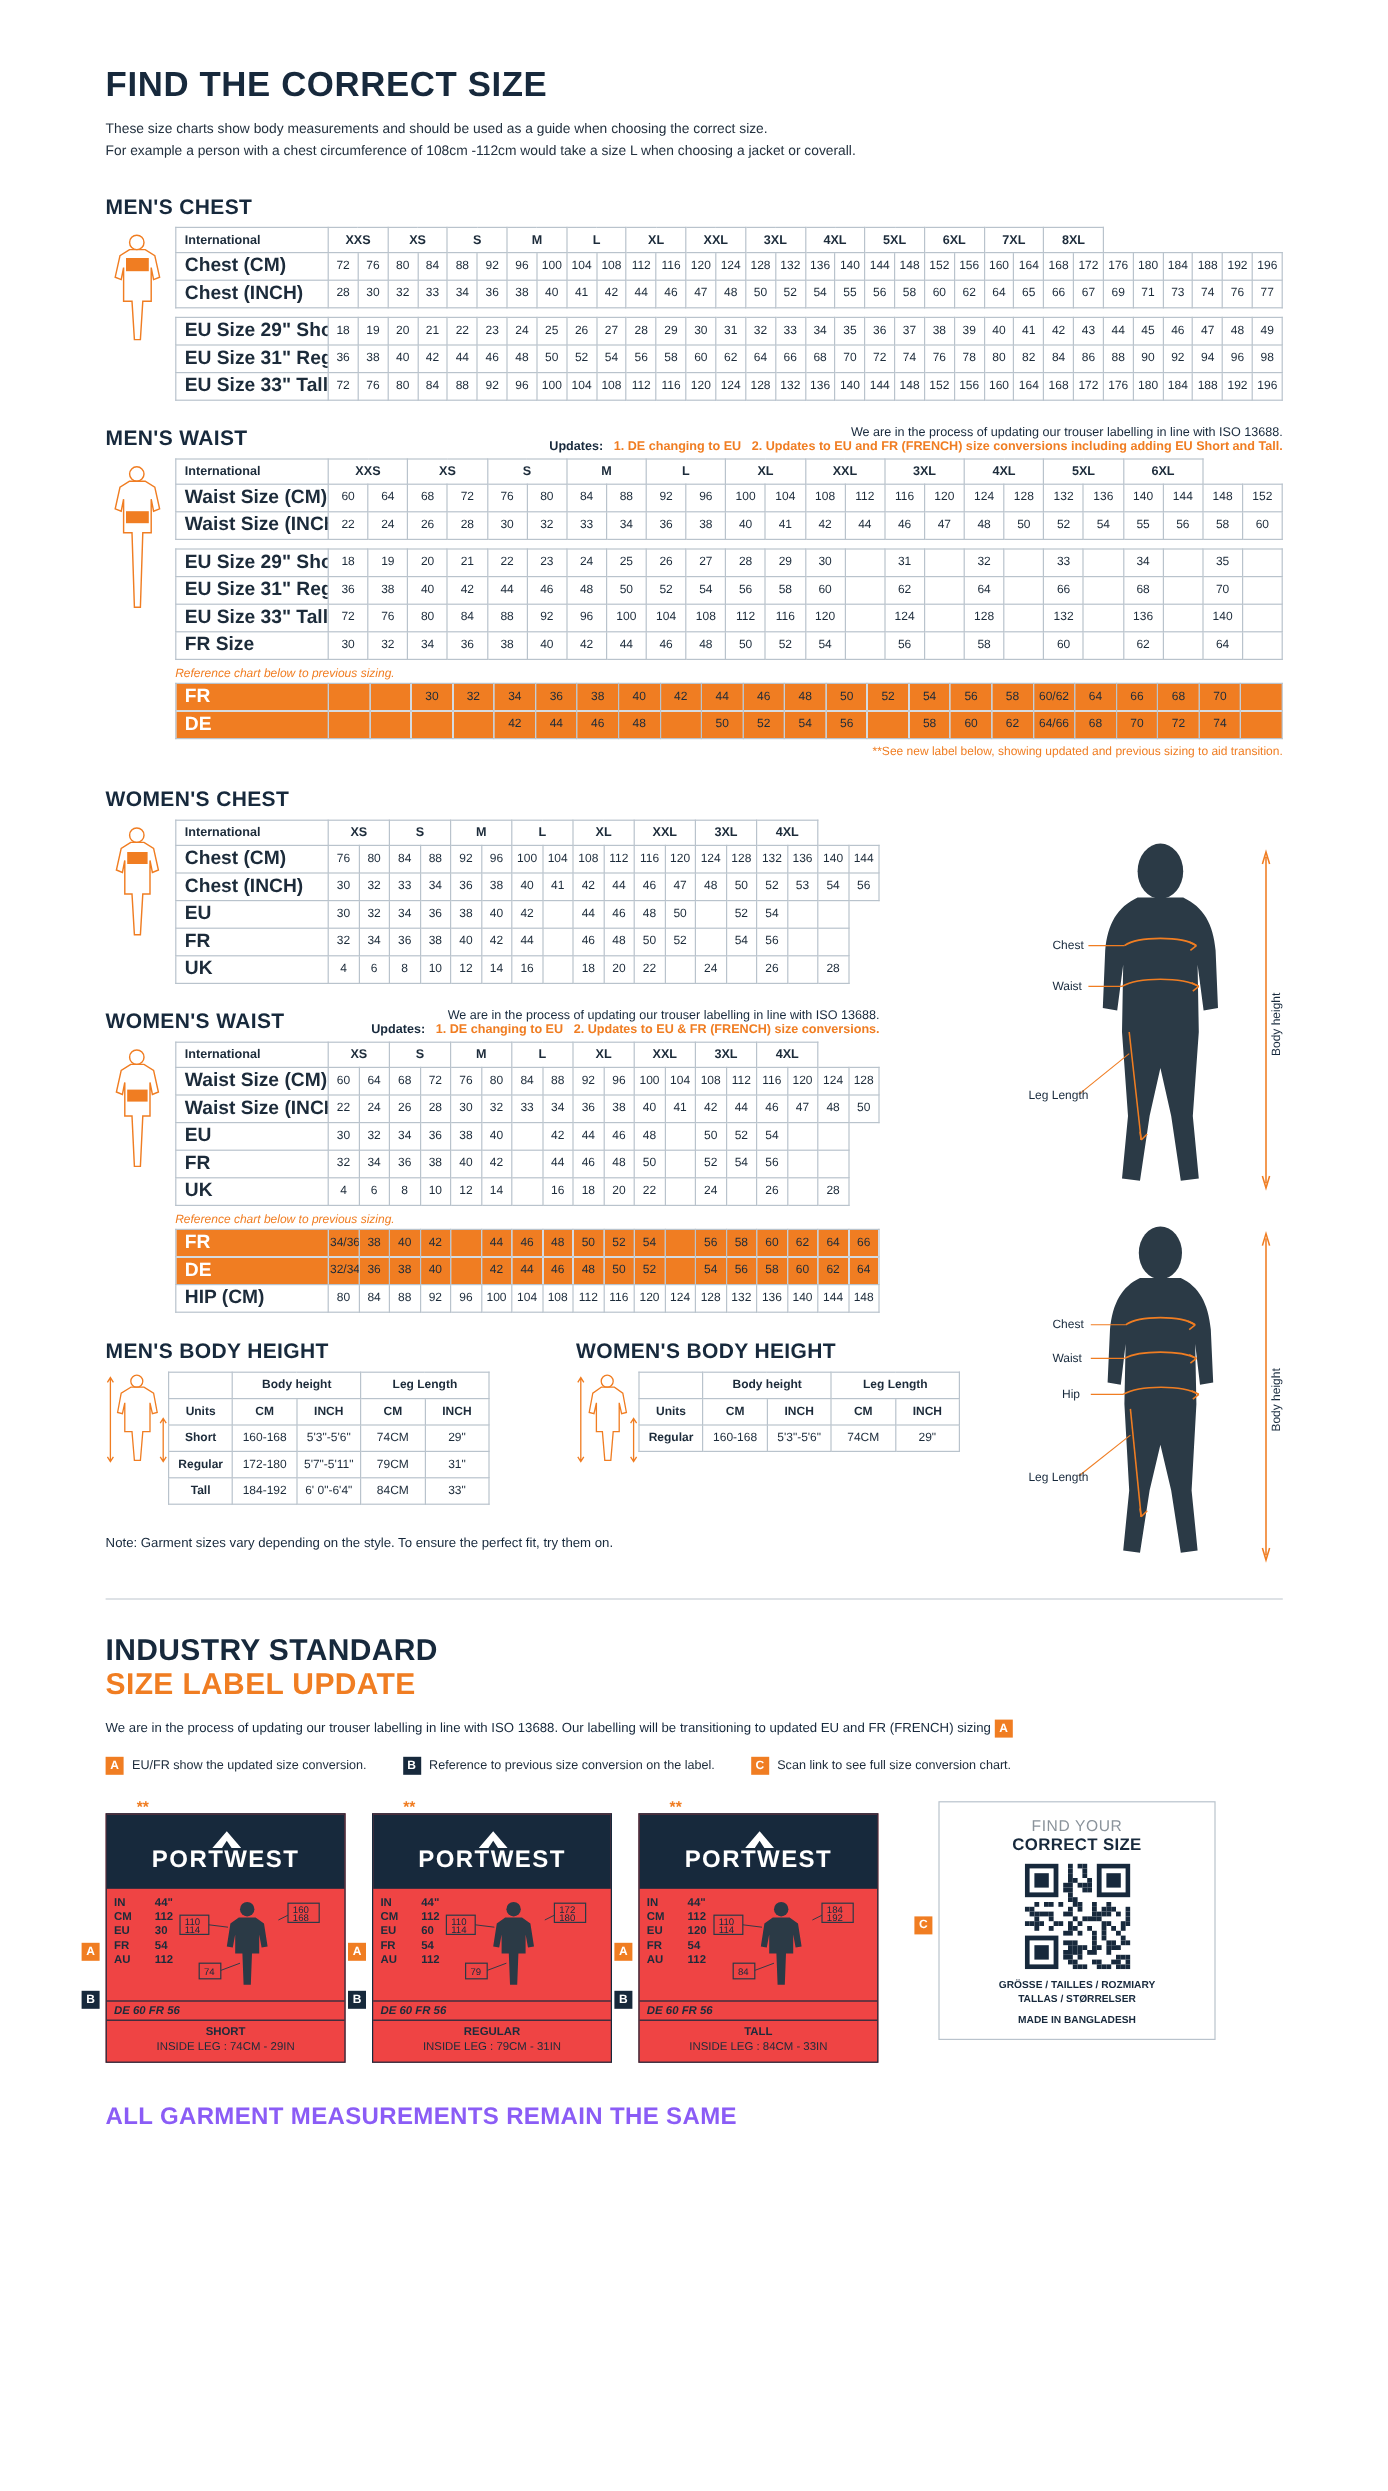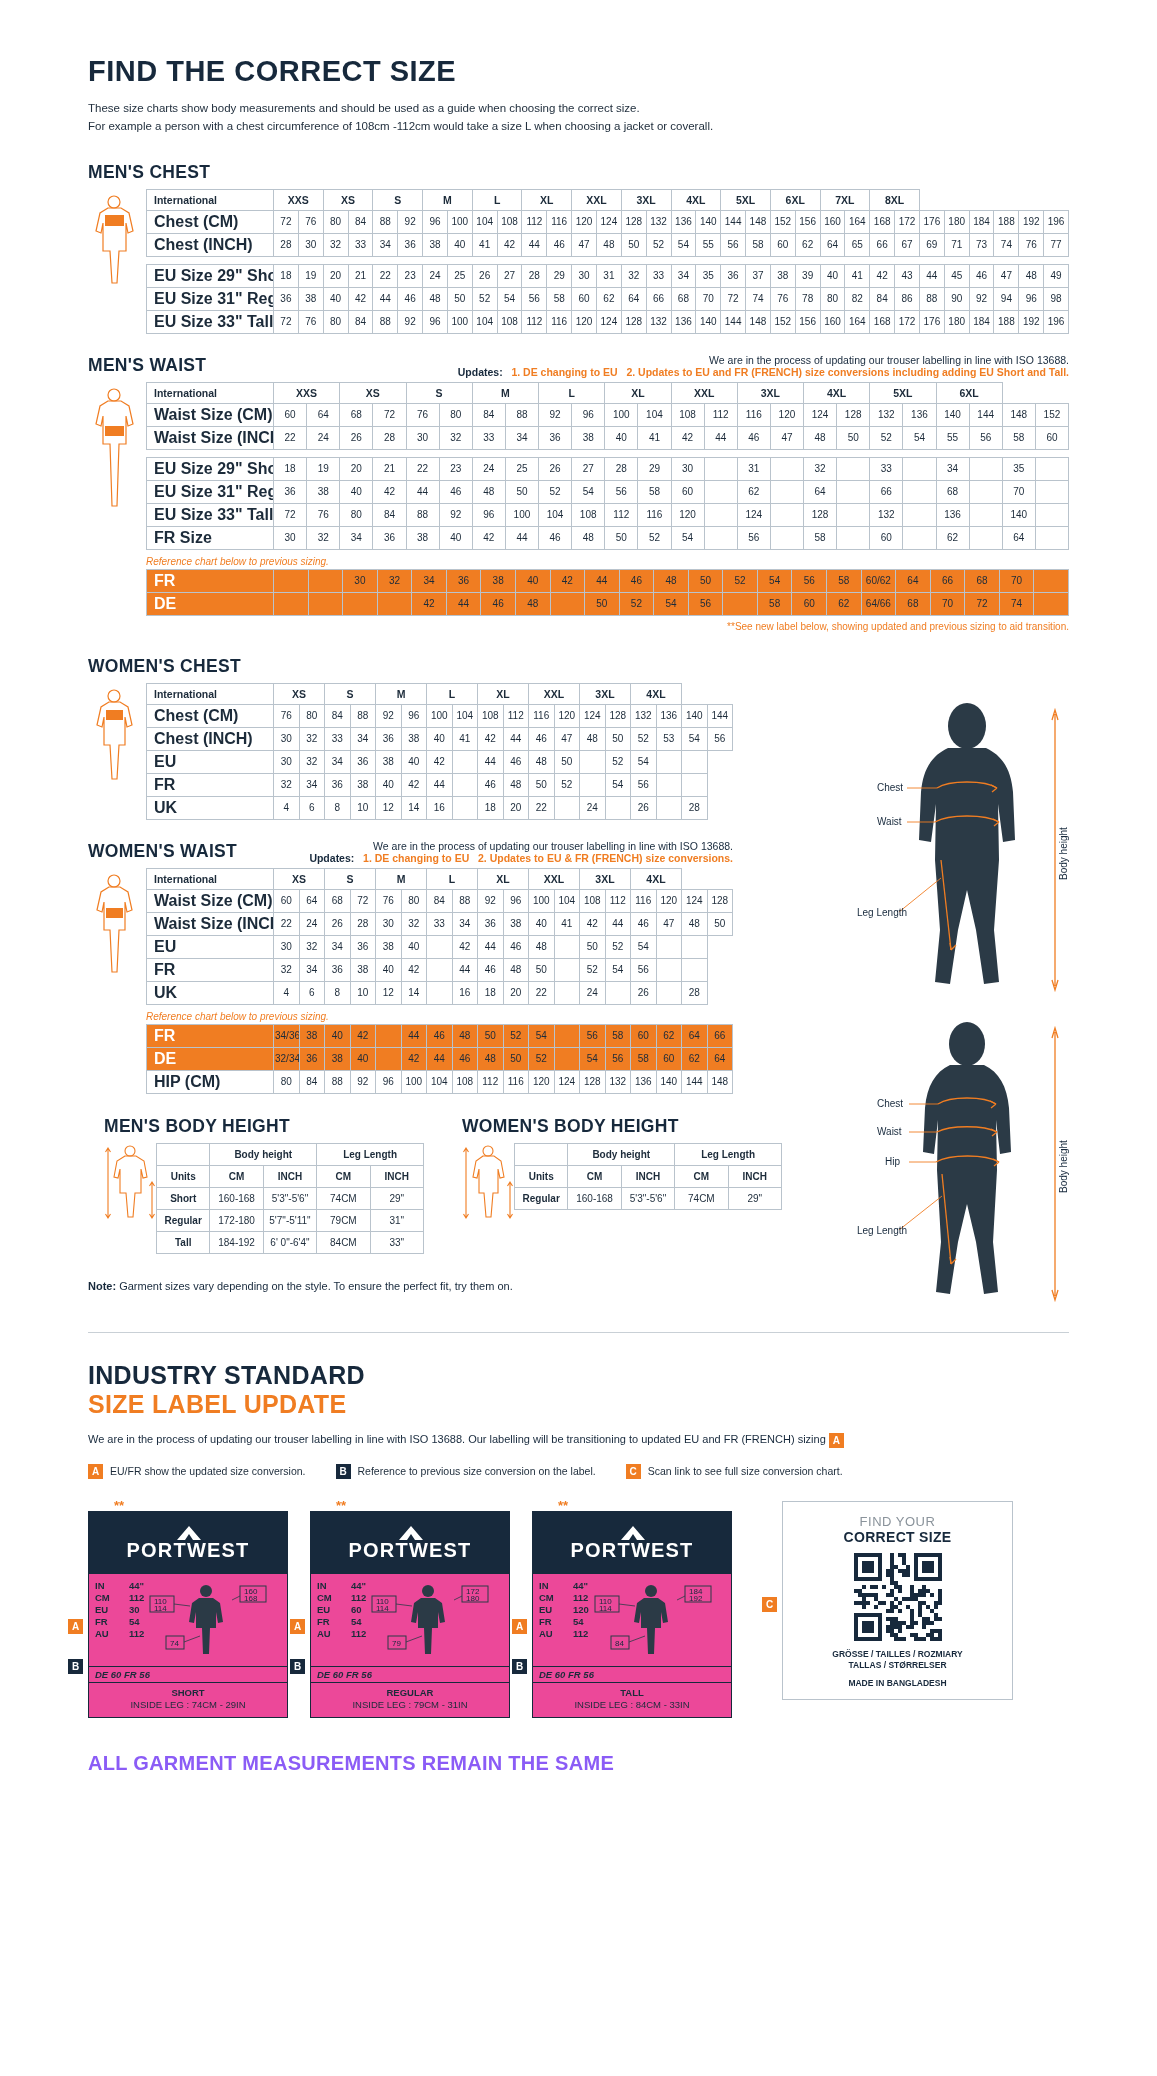--- a/index.html
+++ b/index.html
@@ -72,46 +72,46 @@
 
   
   .manne{width:52px;}
 
   
   .body-figs{position:absolute;right:88px;top:700px;width:250px;}
   .bodyfig{position:relative;margin-bottom:18px;}
   .bodyfig svg{display:block;}
 
   
-  .bh-wrap{display:flex;gap:28px;margin-top:22px;margin-left:16px;}
+  .bh-wrap{display:flex;gap:62px;margin-top:22px;}
   .bh-col{width:330px;}
   table.bh{border-collapse:collapse;font-size:10px;table-layout:fixed;width:268px;}
   table.bh td,table.bh th{border:1px solid #b9c3cc;text-align:center;padding:2px 2px;height:17px;font-weight:normal;}
   table.bh th{font-weight:bold;}
   .bh-fig{width:52px;flex:0 0 52px;}
   .bh-inner{display:flex;align-items:flex-start;}
 
   .note-bottom{font-size:11px;margin:26px 0 0 0;color:#17293c;}
-  .note-bottom b{font-weight:bold;}
+  .note-bottom b{font-weight:normal;}
 
   hr.div{border:none;border-top:1px solid #c9d0d6;margin:40px 0 28px 0;}
 
   h2.ind{font-size:25px;font-weight:bold;color:#17293c;letter-spacing:0.3px;margin:0;}
   h2.ind2{font-size:25px;font-weight:bold;color:#f07d22;letter-spacing:0.3px;margin:0 0 14px 0;}
   .ind-line{font-size:11px;color:#17293c;margin-bottom:16px;}
   .tagA{display:inline-block;background:#f07d22;color:#fff;font-weight:bold;font-size:10px;width:15px;height:15px;line-height:15px;text-align:center;vertical-align:middle;}
   .tagB{display:inline-block;background:#17293c;color:#fff;font-weight:bold;font-size:10px;width:15px;height:15px;line-height:15px;text-align:center;vertical-align:middle;}
   .tagC{display:inline-block;background:#f07d22;color:#fff;font-weight:bold;font-size:10px;width:15px;height:15px;line-height:15px;text-align:center;vertical-align:middle;}
   .legend{display:flex;gap:30px;font-size:10.5px;align-items:center;margin-bottom:22px;}
   .legend > div{display:flex;align-items:center;gap:7px;}
 
   .labels{display:flex;gap:22px;margin-top:6px;}
   .labelcard{position:relative;width:200px;}
   .ast{color:#f07d22;font-weight:bold;font-size:13px;margin-left:26px;line-height:10px;}
-  .lblbox{border:1px solid #17293c;background:#ec4899;}
+  .lblbox{border:1px solid #17293c;background:#ef4444;}
   .lbl-top{background:#17293c;color:#fff;text-align:center;padding:13px 0 12px 0;}
   .lbl-brand{font-size:20px;font-weight:bold;letter-spacing:1.2px;}
   .lbl-body{display:flex;padding:6px 6px 2px 6px;min-height:82px;}
   .lbl-left{font-size:9.5px;line-height:1.28;font-weight:bold;}
   .lbl-left .v{display:inline-block;min-width:34px;}
   .lbl-mid{flex:1;position:relative;}
   .lbl-de{border-top:1px solid #17293c;font-size:9.5px;font-weight:bold;font-style:italic;padding:2px 6px;}
   .lbl-foot{border-top:1px solid #17293c;text-align:center;font-size:9.5px;font-weight:bold;padding:4px 2px 6px 2px;line-height:1.3;}
   .badge-left{position:absolute;left:-20px;background:#f07d22;color:#fff;font-size:10px;font-weight:bold;width:15px;height:15px;line-height:15px;text-align:center;}
   .badge-left.b{background:#17293c;}

